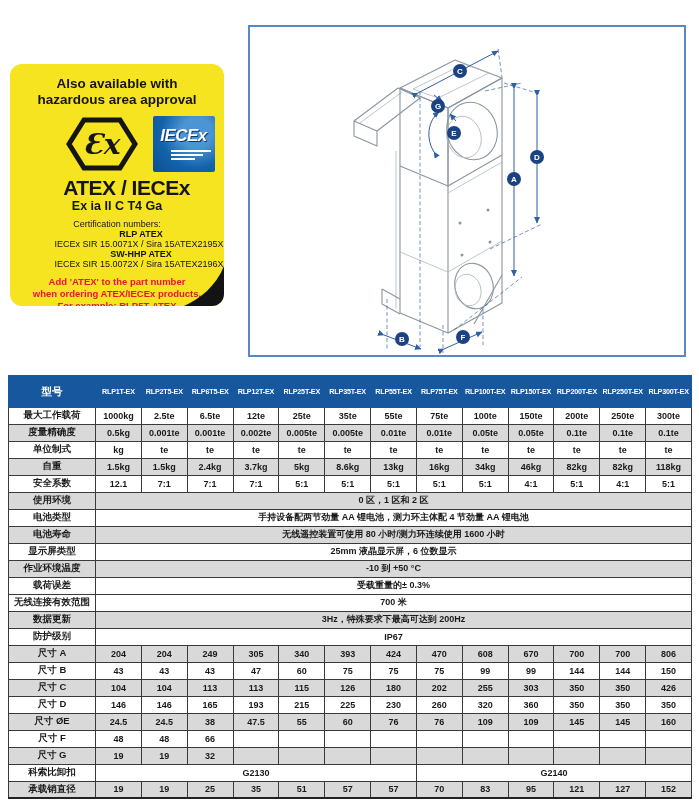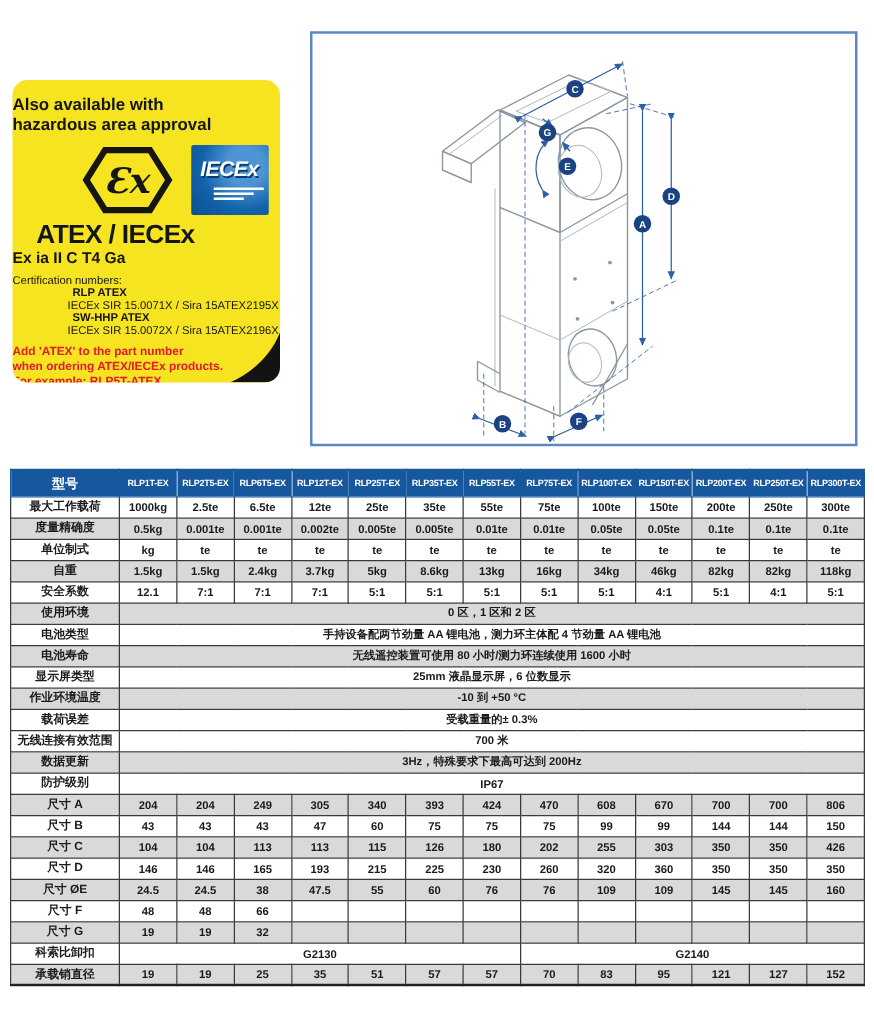--- a/index.html
+++ b/index.html
@@ -2,21 +2,21 @@
 <html style="--badge-yellow: #f5e41f; --accent-red: #e4172e; --header-blue: #16579e; --row-gray: #d9d9d9; --dim-blue: #2f5fa5; --dim-circle: #1b4283; --border-blue: #5b87c5;"><head>
 <meta charset="utf-8">
 <style>
   * { margin:0; padding:0; box-sizing:border-box; }
   html,body { width:699px; height:809px; background:#fff; font-family:"Liberation Sans", sans-serif; position:relative; overflow:hidden; }
 
   
   .badge {
     position:absolute; left:10px; top:64px; width:214px; height:242px;
     background:var(--badge-yellow); border-radius:12px; overflow:hidden;
-    text-align:left; color:#151515; padding-top:12px;
+    text-align:center; color:#151515; padding-top:12px;
   }
   .badge .avail { font-size:13.5px; font-weight:bold; line-height:1.15; }
   .badge .logos { display:flex; justify-content:center; align-items:center; gap:14px; margin:7px 0 2px 0;padding-left:45px; }
   .exmark-text { font-style:italic; font-weight:bold; font-family:"DejaVu Serif", serif; }
   .iecex-box {
     width:62px; height:56px; border-radius:2px;
     background:radial-gradient(circle at 70% 30%, #4d94d4 0 26%, #1263ab 60%, #0c4f93 100%);
     color:#fff; display:flex; flex-direction:column; justify-content:center; align-items:center;
   }
   .iecex-box .word { font-style:italic; font-weight:bold; font-size:17px; letter-spacing:-0.5px; text-shadow:1px 1px 0 #0a3a70; }
@@ -41,21 +41,21 @@
   .dim-dash { stroke:var(--dim-blue); stroke-width:0.8; fill:none; stroke-dasharray:4 2.5; opacity:.85; }
   .body-line { stroke:#8a96a0; stroke-width:1.1; fill:none; stroke-linejoin:round; }
   .body-line-light { stroke:#aeb8c0; stroke-width:0.8; fill:none; }
   .dim-circ { fill:var(--dim-circle); }
   .dim-letter { fill:#fff; font-size:8px; font-weight:bold; text-anchor:middle; font-family:"Liberation Sans",sans-serif; }
 
   
   .spec-wrap { position:absolute; left:8px; top:375px; width:684px; }
   table.spec { border-collapse:collapse; table-layout:fixed; width:684px; font-size:9px; color:#1a1a1a; }
   table.spec th, table.spec td { border:1px solid #3a3a3a; text-align:center; vertical-align:middle; overflow:hidden; white-space:nowrap; padding:0 1px; }
-  table.spec thead th { background:var(--header-blue); color:#fff; border:1px solid var(--header-blue); height:21px; font-size:7.2px; font-weight:bold; letter-spacing:-0.2px; }
+  table.spec thead th { background:var(--header-blue); color:#fff; border:1px solid var(--header-blue); height:31px; font-size:7.2px; font-weight:bold; letter-spacing:-0.2px; }
   table.spec thead th.model-h { font-size:10.5px; letter-spacing:0; }
   table.spec tbody tr { height:17px; background:#fff;font-weight:bold; }
   table.spec tbody tr.g { background:var(--row-gray); }
   table.spec td.lbl { font-size:9.5px; }
   table.spec { border-bottom:2px solid #222; border-top:2px solid var(--header-blue); }
   col.c-label { width:87px; }
 </style>
 </head>
 <body>
 

